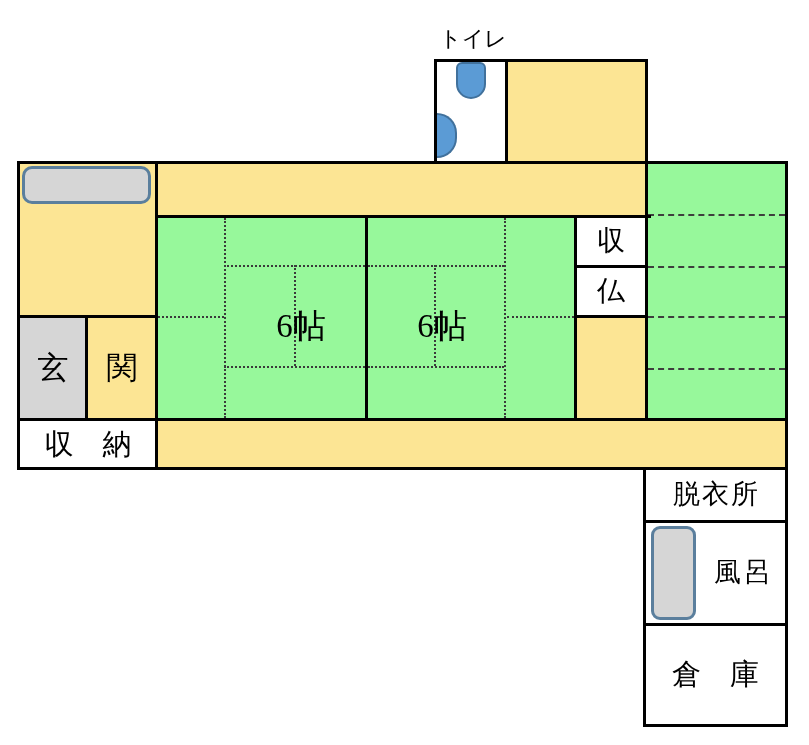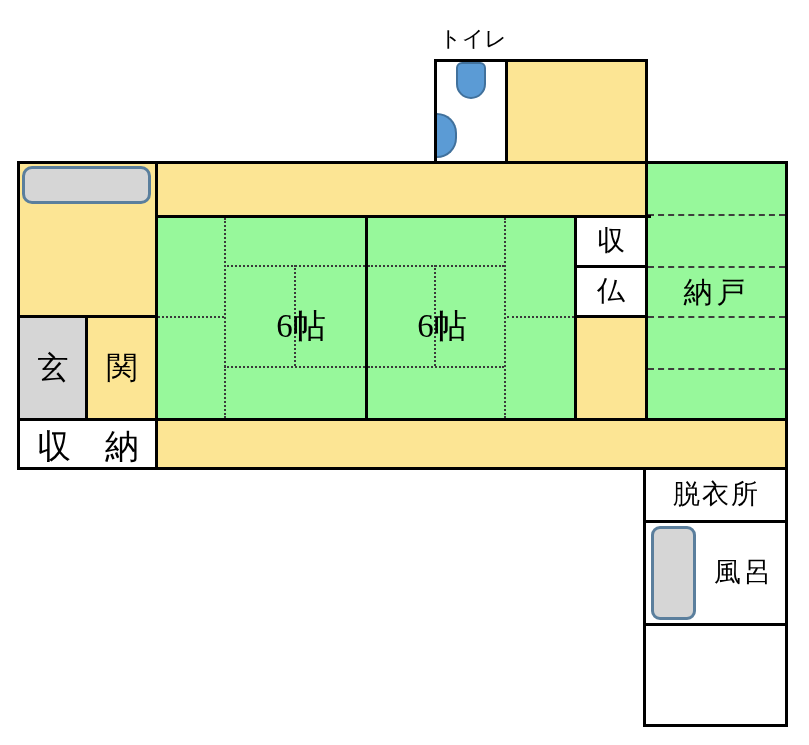--- a/index.html
+++ b/index.html
@@ -89,22 +89,22 @@
   <div class="wall-v" style="left:643px;top:467px;height:260px;"></div>
 
   <div class="fixture counter" style="left:22px;top:166px;width:129px;height:38px;"></div>
   <div class="fixture toilet-seat" style="left:456px;top:62px;width:30px;height:37px;"></div>
   <div class="fixture door" style="left:437px;top:113px;width:20px;height:45px;"></div>
   <div class="fixture tub" style="left:651px;top:526px;width:45px;height:94px;"></div>
 
   <div class="lbl" style="left:434px;top:28px;width:78px;font-size:22px;">トイレ</div>
   <div class="lbl" style="left:20px;top:352px;width:66px;font-size:31px;">玄</div>
   <div class="lbl" style="left:88px;top:352px;width:68px;font-size:31px;">関</div>
-  <div class="lbl" style="left:8px;top:430px;width:136px;font-size:34px;padding-left:12px;">収　納</div>
+  <div class="lbl" style="left:20px;top:430px;width:136px;font-size:29px;">収　納</div>
   <div class="lbl" style="left:230px;top:310px;width:142px;font-size:33px;">6帖</div>
   <div class="lbl" style="left:372px;top:310px;width:140px;font-size:33px;">6帖</div>
   <div class="lbl" style="left:577px;top:227px;width:68px;font-size:28px;">収</div>
   <div class="lbl" style="left:577px;top:277px;width:68px;font-size:28px;">仏</div>
-  <div class="lbl" style="left:648px;top:278px;width:137px;font-size:29px;letter-spacing:4px;">納戸</div>
   <div class="lbl" style="left:648px;top:481px;width:137px;font-size:27px;letter-spacing:2px;">脱衣所</div>
   <div class="lbl" style="left:700px;top:559px;width:88px;font-size:27px;letter-spacing:3px;">風呂</div>
+  <div class="lbl" style="left:646px;top:660px;width:139px;font-size:29px;">倉　庫</div>
 
 </div>
 
 </body></html>

